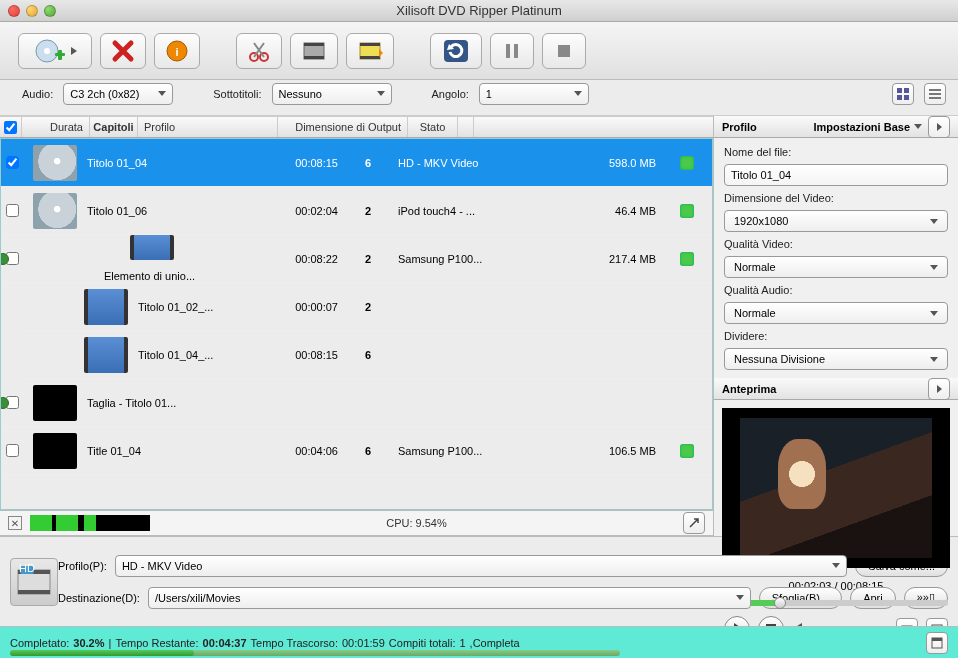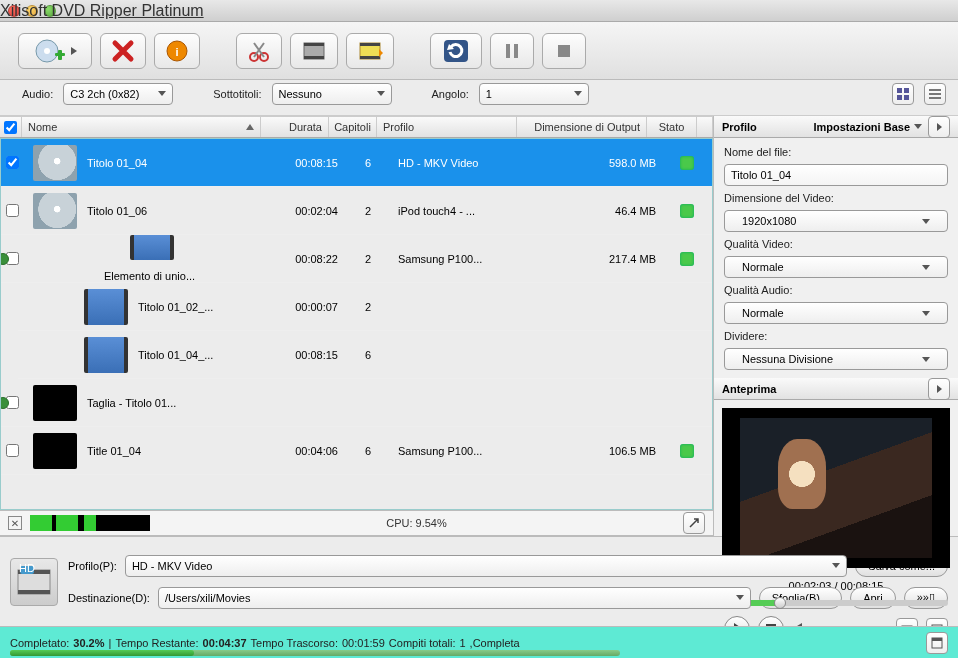--- a/index.html
+++ b/index.html
@@ -5,21 +5,21 @@
 * { box-sizing: border-box; margin: 0; padding: 0; font-family: "Lucida Grande", Arial, sans-serif; font-size: 11px; }
 body { background: #ececec; width: 958px; height: 658px; overflow: hidden; }
 
 
 .titlebar { height: 22px; background: linear-gradient(#e8e8e8,#cfcfcf); border-bottom: 1px solid #aaa; display: flex; align-items: center; padding: 0 8px; position: relative; }
 .traffic { display: flex; gap: 6px; }
 .tl { width: 12px; height: 12px; border-radius: 50%; border: 1px solid rgba(0,0,0,.2); }
 .tl.red { background: radial-gradient(circle at 30% 30%, #ff6b5e, #e0443e); }
 .tl.yellow { background: radial-gradient(circle at 30% 30%, #ffd86b, #e0a43e); }
 .tl.green { background: radial-gradient(circle at 30% 30%, #8bdd6b, #5aa43e); }
-.title { position: absolute; left: 0; right: 0; text-align: left; font-size: 16px; color: #333; text-decoration: underline; }
+.title { position: absolute; left: 0; right: 0; text-align: center; font-size: 13px; color: #333; }
 
 
 .toolbar { height: 58px; background: linear-gradient(#f5f5f5,#e0e0e0); border-bottom: 1px solid #bbb; display: flex; align-items: center; padding: 0 18px; gap: 8px; }
 .tbtn { height: 36px; background: linear-gradient(#fdfdfd,#e8e8e8); border: 1px solid #aaa; border-radius: 6px; display: flex; align-items: center; justify-content: center; padding: 0 10px; }
 .tbtn.big { width: 74px; }
 .tbtn svg { display:block; }
 .tsep { width: 20px; }
 
 
 .optrow { height: 36px; display: flex; align-items: center; padding: 0 12px 8px 22px; gap: 10px; background: #ececec; border-bottom: 1px solid #ccc; }
@@ -33,21 +33,21 @@
 .main { display: flex; height: calc(658px - 22px - 58px - 36px - 90px - 32px); }
 .left { flex: 1; display: flex; flex-direction: column; border-right: 1px solid #bbb; }
 .right { width: 244px; background: #f0f0f0; display:flex; flex-direction:column; }
 
 
 .thead { height: 22px; background: linear-gradient(#fafafa,#e2e2e2); border-top: 1px solid #ccc; border-bottom: 1px solid #aaa; display: flex; align-items: center; font-size: 11px; color: #333; }
 .thead .col { border-right: 1px solid #ccc; height:100%; display:flex; align-items:center; padding:0 6px; }
 .col-check { width: 22px; justify-content:center; }
 .col-name { flex: 1; min-width: 120px; }
 .col-dur { width: 68px; justify-content:flex-end; }
-.col-chap { width: 48px; text-align:center; justify-content:center; }
+.col-chap { width: 48px; text-align:center; justify-content:center;font-weight:bold; }
 .col-prof { width: 140px; }
 .col-size { width: 130px; justify-content:flex-end; }
 .col-stat { width: 50px; justify-content:center; }
 .col-scroll { width: 16px; border-right:none; }
 
 
 .tbody { flex:1; overflow-y: auto; border: 1px solid #9cc; }
 .row { height: 48px; display:flex; align-items:center; border-bottom: 1px solid #eee; }
 .row.selected { background: #1a91eb; color: #fff; }
 .row.child { height: 48px; margin-left: 17px; }
@@ -63,39 +63,39 @@
 
 .cpurow { height: 26px; border-top:1px solid #bbb; border-bottom:1px solid #bbb; display:flex; align-items:center; padding:0 8px; gap:8px; background:#f4f4f4; }
 .cpu-x { width:14px; height:14px; border:1px solid #888; display:flex; align-items:center; justify-content:center; font-size:10px; color:#555; }
 .cpubar { width: 120px; height: 16px; background:#000; position:relative; }
 .cpuseg { position:absolute; top:0; bottom:0; background:#3c3; }
 .cputext { flex:1; text-align:center; color:#333; }
 .caret-right { width:0; height:0; border-top:4px solid transparent; border-bottom:4px solid transparent; border-left:5px solid #555; }
 
 
 .bottom { height: 90px; display:flex; border-top:1px solid #bbb; }
-.bottom-left { flex:1; display:flex; align-items:center; padding: 8px 10px; gap:10px; }
+.bottom-left { flex:1; display:flex; align-items:center; padding: 8px 10px; }
 .bigicon { width: 48px; height: 48px; background: linear-gradient(#e8e8e8,#ccc); border:1px solid #aaa; border-radius:4px; display:flex; align-items:center; justify-content:center; font-size:9px; text-align:center; }
 .bottom-fields { flex:1; display:flex; flex-direction:column; gap:10px; }
 .bf-row { display:flex; align-items:center; gap:8px; }
 .bf-row .combo { flex:1; }
 .macbtn { height:22px; padding:0 12px; border:1px solid #999; border-radius:11px; background:linear-gradient(#fff,#e0e0e0); display:flex; align-items:center; }
 
 
 .status { height: 32px; border-top:1px solid #bbb; background:#5eead4; display:flex; align-items:center; padding:0 10px; gap:4px; font-size:11px; color:#222; position:relative; }
 .progress-under { position:absolute; bottom:2px; left:10px; height:6px; width: 610px; background: linear-gradient(#8c8,#6a6); border-radius:3px; }
 .progress-under .fill { height:100%; background:linear-gradient(#5c5,#393); border-radius:3px; }
 
 
 .rhead { height: 22px; background: linear-gradient(#fafafa,#e2e2e2); border-bottom:1px solid #aaa; display:flex; align-items:center; padding:0 8px; font-weight:bold; }
 .rhead .spacer { flex:1; }
 .rbody { padding: 8px 10px; display:flex; flex-direction:column; gap:6px; }
 .rlabel { color:#222; }
 .rinput { height:22px; border:1px solid #999; border-radius:4px; background:linear-gradient(#fff,#f4f4f4); padding:0 6px; display:flex; align-items:center; }
-.rcombo { height:22px; border:1px solid #999; border-radius:4px; background:linear-gradient(#fff,#eee); padding:0 17px; display:flex; align-items:center; }
+.rcombo { height:22px; border:1px solid #999; border-radius:4px; background:linear-gradient(#fff,#eee); padding:0 9px; display:flex; align-items:center; }
 .rcombo .caret { margin-left:auto; }
 
 .preview-wrap { flex:1; display:flex; flex-direction:column; }
 .preview-img { margin:8px; height:160px; background:#000; position:relative; display:flex; align-items:center; justify-content:center; }
 .pv-scene { position:absolute; left:18px; right:18px; top:10px; bottom:10px; background: linear-gradient(160deg,#1a2028 0 40%, #3a2820 40% 70%, #1a1210 70% 100%); }
 .pv-scene::after { content:""; position:absolute; left:20%; top:15%; width:25%; height:50%; background: radial-gradient(circle,#f5e0c0 0 30%, #a07050 31% 100%); border-radius: 40% 40% 30% 30%; }
 .pv-time { text-align:center; padding:4px 0; }
 .pv-slider { margin:4px 10px; height:6px; background:#ccc; border-radius:3px; position:relative; }
 .pv-slider .fill { position:absolute; left:0; top:0; bottom:0; background:#5c5; border-radius:3px; }
 .pv-slider .knob { position:absolute; top:-3px; width:12px; height:12px; border-radius:50%; background:linear-gradient(#fff,#ccc); border:1px solid #888; }
@@ -219,24 +219,20 @@
       </svg>
     </div>
 </div>
 
 <div class="main">
   <div class="left">
 
     <div class="thead">
       <div class="col col-check">
           <input type="checkbox" checked="" style="">
-        </div>
-      <div class="col col-name">
-          <span>Nome</span>
-          <span class="sort-tri"></span>
         </div>
       <div class="col col-dur">Durata</div>
       <div class="col col-chap">Capitoli</div>
       <div class="col col-prof">Profilo</div>
       <div class="col col-size">Dimensione di Output</div>
       <div class="col col-stat">Stato</div>
       <div class="col col-scroll"></div>
     </div>
 
     <div class="tbody" id="tbody">

